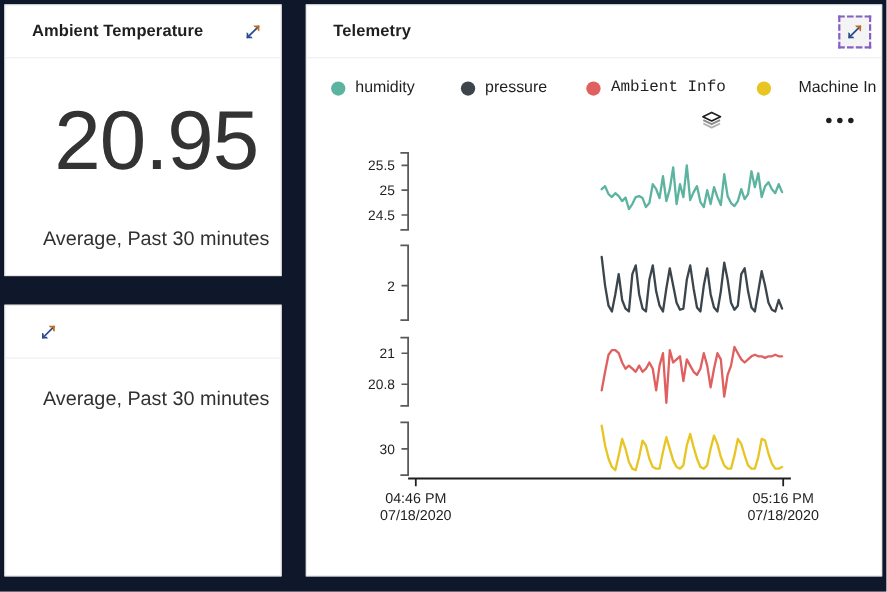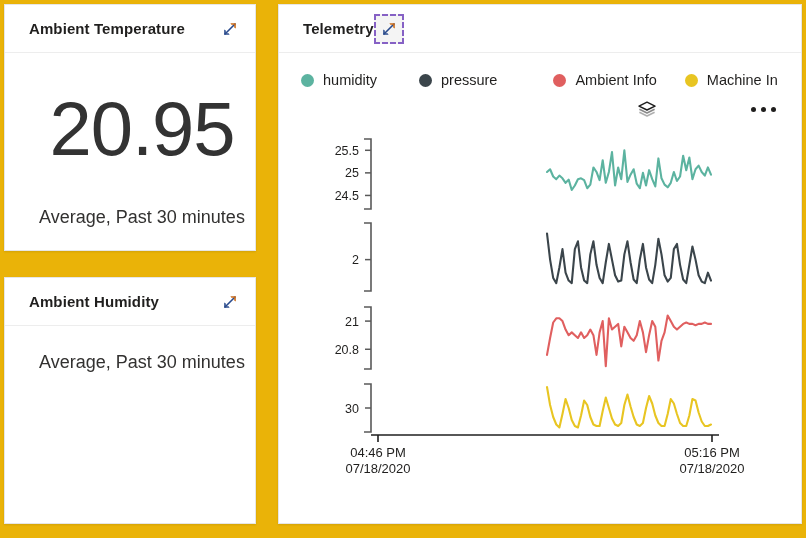--- a/index.html
+++ b/index.html
@@ -6,21 +6,21 @@
   html, body {
     margin: 0; padding: 0;
     width: 806px; height: 538px;
     background: #f2f2f2;
     font-family: "Liberation Sans", sans-serif;
     overflow: hidden;
   }
   #app {
     position: relative;
     width: 806px; height: 538px;
-    background: #eab308;
+    background: #0f172a;
     padding-left: 11px;
   }
 
   
   .card {
     position: absolute;
     background: #ffffff;
     border: 1px solid #e6e6e6;
     box-shadow: 0 1px 2px rgba(0,0,0,0.10);
   }
@@ -78,21 +78,21 @@
     margin-top: 12px;
   }
   .kpi-caption {
     font-size: 18px;
     color: #323130;
     font-weight: normal;
   }
 
   
   #telemetry { left: 278px; top: 4px; width: 524px; height: 520px; }
-  .tele-header { padding: 0 9px 0 24px; }
+  .tele-header { justify-content: space-between; padding: 0 9px 0 24px; }
 
   .legend {
     display: flex;
     align-items: center;
     padding: 14px 0 0 22px;
     height: 40px;
     overflow: hidden;
   }
   .legend-item {
     display: flex;
@@ -170,21 +170,20 @@
       </button>
     </div>
     <div class="kpi-body">
       <div class="kpi-value">20.95</div>
       <div class="kpi-caption">Average, Past 30 minutes</div>
     </div>
   </div>
 
   <div class="card" id="kpi-humid">
     <div class="card-header kpi-header">
-      <span class="card-title">Ambient Humidity</span>
       <button class="expand-btn">
         <svg width="20" height="20" viewBox="0 0 20 20" aria-hidden="true">
           <line x1="4.5" y1="15.5" x2="15.5" y2="4.5" stroke="#2a4b8d" stroke-width="1.6"></line>
           <path d="M15.8,4.2 L15.8,9.6 L14.2,8.6 L14.2,5.8 L11.4,5.8 L10.4,4.2 Z" fill="#c96a18"></path>
           <path d="M4.2,15.8 L9.6,15.8 L8.6,14.2 L5.8,14.2 L5.8,11.4 L4.2,10.4 Z" fill="#2a4b8d"></path>
         </svg>
       </button>
     </div>
     <div class="kpi-body">
       <div class="kpi-caption">Average, Past 30 minutes</div>
@@ -206,25 +205,25 @@
 
     <div class="legend" id="legend">
         <div class="legend-item">
           <span class="legend-dot" style="background: rgb(92, 179, 160);"></span>
           <span class="legend-label">humidity</span>
         </div>
         <div class="legend-item" style="margin-left: 42px; justify-content: space-between;">
           <span class="legend-dot" style="background: rgb(59, 69, 75);"></span>
           <span class="legend-label">pressure</span>
         </div>
-        <div class="legend-item" style="margin-left: 56px;">
+        <div class="legend-item" style="margin-left: 36px; font-family: Liberation Mono, monospace;">
           <span class="legend-dot" style="background: rgb(224, 95, 95);"></span>
           <span class="legend-label">Ambient Info</span>
         </div>
-        <div class="legend-item" style="margin-left: 28px;">
+        <div class="legend-item" style="margin-left: 28px; gap: 16px;">
           <span class="legend-dot" style="background: rgb(232, 197, 34);"></span>
           <span class="legend-label">Machine In</span>
         </div>
       </div>
 
     <div class="tool-row">
       <button class="layers-icon-btn">
         <svg width="22" height="22" viewBox="0 0 22 22" aria-hidden="true">
           <path d="M11 3.2 L19 7.1 L11 11 L3 7.1 Z" fill="#ffffff" stroke="#1f1f1f" stroke-width="1.5" stroke-linejoin="round"></path>
           <path d="M3.4 10.2 L11 13.9 L18.6 10.2" fill="none" stroke="#8a8a8a" stroke-width="1.7" stroke-linejoin="round"></path>

